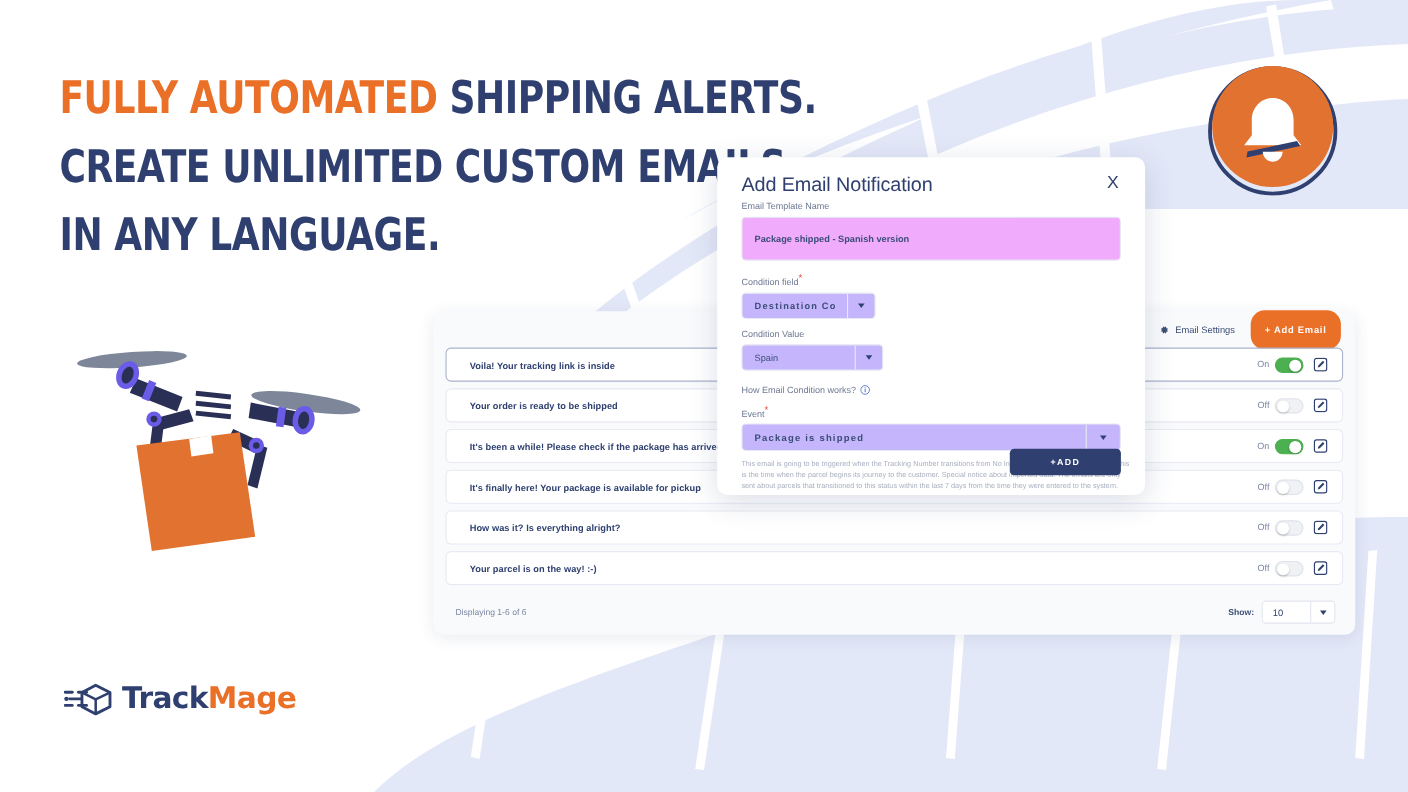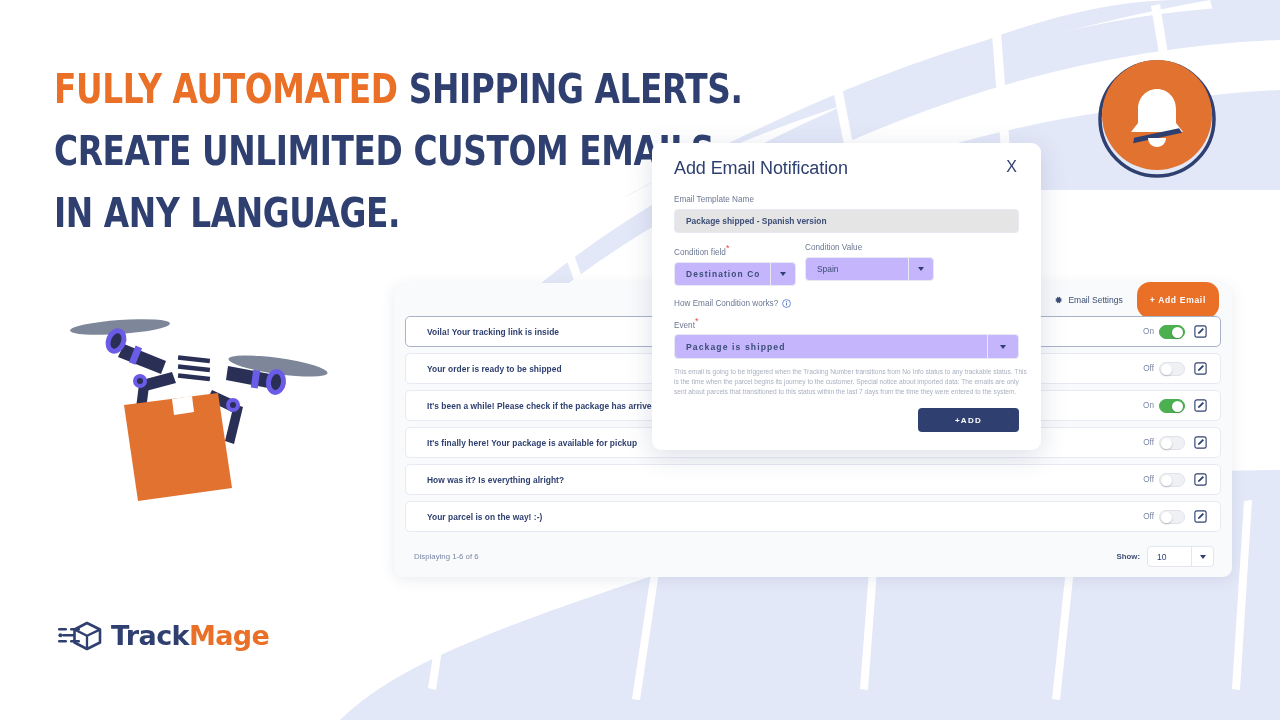--- a/index.html
+++ b/index.html
@@ -194,21 +194,21 @@
     background: #ffffff;
     border-radius: 9px;
     box-shadow: 0 6px 26px rgba(47,64,112,0.17);
     z-index: 5;
     padding: 15px 22px 0 22px;
   }
   .modal-head {
     display: flex;
     align-items: flex-start;
     justify-content: space-between;
-    margin-bottom: 16px;
+    margin-bottom: 4px;
   }
   .modal-title {
     font-size: 18px;
     color: #2f4070;
     font-weight: normal;
     letter-spacing: -0.1px;
   }
   .modal-close {
     font-size: 16px;
     color: #2f4070;
@@ -219,37 +219,38 @@
   }
   .fld-label {
     font-size: 8.2px;
     color: #6d7893;
     margin-bottom: 5px;
     display: block;
   }
   .req { color: #e8483f; font-size: 9px; vertical-align: super; }
   .text-input {
     width: 100%;
-    height: 24px;
+    height: 40px;
     border: 1px solid #e7eaf2;
     border-radius: 4px;
     padding: 0 11px;
     font-size: 8.4px;
     font-weight: bold;
     color: #3c4d77;
     font-family: "Liberation Sans", sans-serif;
-    background: #e5e5e5;
+    background: #f0abfc;
     outline: none;
   }
   .text-input::placeholder { color: #b6bdcd; font-weight: normal; }
 
   .cond-row {
     display: flex;
     gap: 9px;
     margin-top: 10px;
+    flex-direction: column;
   }
   .cond-col.c1 { width: 122px; }
   .cond-col.c2 { width: 110px; }
   .cond-col.c3 { width: 129px; }
   .select-box {
     display: flex;
     align-items: center;
     border: 1px solid #e7eaf2;
     border-radius: 4px;
     height: 24px;

